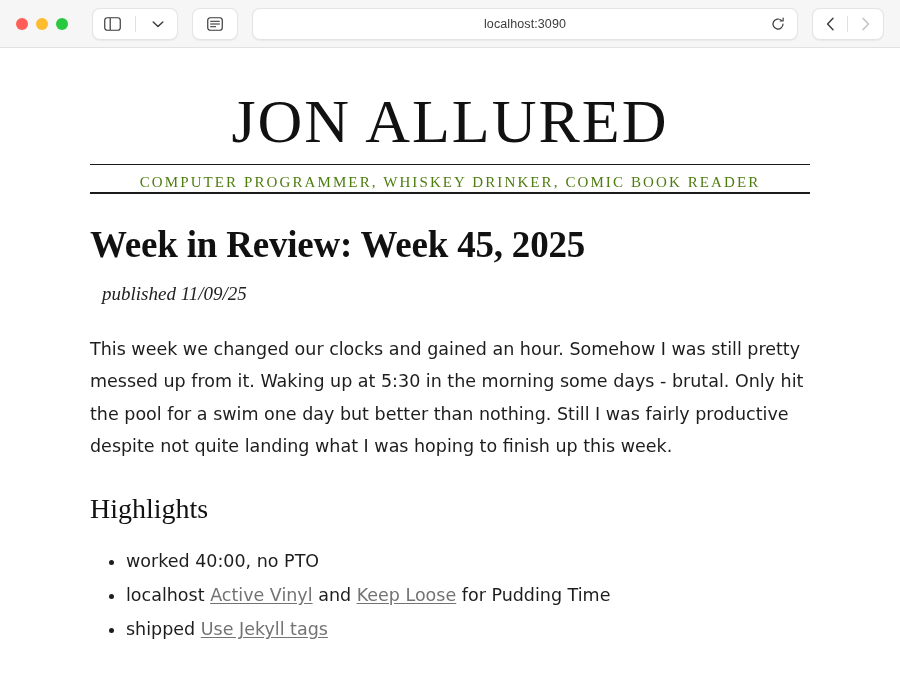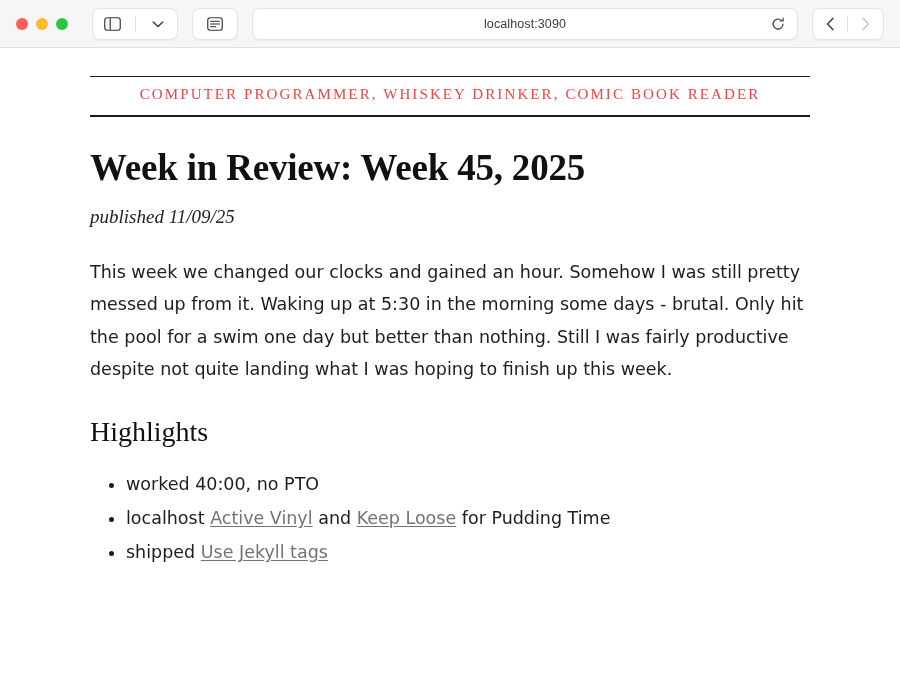--- a/index.html
+++ b/index.html
@@ -133,43 +133,43 @@
   }
   .rule-top {
     border-top: 1px solid #1b1b1b;
     margin: 0;
   }
   .tagline {
     font-family: "Liberation Serif", serif;
     font-size: 15px;
     letter-spacing: 2.1px;
     text-align: center;
-    color: #ef4444;
-    padding: 9px 0 12px;
+    color: #4d7c0f;
+    padding: 9px 0 1px;
   }
   .rule-bottom {
     border-top: 2px solid #1b1b1b;
     margin: 0 0 30px;
   }
 
   .post-title {
     font-family: "Liberation Serif", serif;
     font-weight: 700;
     font-size: 37px;
     line-height: 1.15;
     color: #111;
     margin: 0 0 16px;
     letter-spacing: -0.2px;
   }
   .published {
     font-family: "Liberation Serif", serif;
     font-style: italic;
     font-size: 19px;
     color: #222;
-    margin: 0 0 28px;
+    margin: 0 12px 28px;
   }
   .body-text {
     font-family: "DejaVu Sans", sans-serif;
     font-size: 17.5px;
     line-height: 1.86;
     color: #1d1d1d;
     margin: 0 0 30px;
   }
   .section-heading {
     font-family: "Liberation Serif", serif;
@@ -254,20 +254,21 @@
       <svg width="9" height="14" viewBox="0 0 9 14" fill="none">
         <path d="M2 1.2 L7.4 7 L2 12.8" stroke="#c0c0c0" stroke-width="1.4" stroke-linecap="round" stroke-linejoin="round"></path>
       </svg>
     </div>
   </div>
 </div>
 
 <div class="page">
   <div class="content">
 
+    <h1 class="site-title">JON ALLURED</h1>
     <div class="rule-top"></div>
     <div class="tagline">COMPUTER PROGRAMMER, WHISKEY DRINKER, COMIC BOOK READER</div>
     <div class="rule-bottom"></div>
 
     <h2 class="post-title">Week in Review: Week 45, 2025</h2>
     <div class="published">published 11/09/25</div>
     <p class="body-text">This week we changed our clocks and gained an hour. Somehow I was still pretty messed up from it. Waking up at 5:30 in the morning some days - brutal. Only hit the pool for a swim one day but better than nothing. Still I was fairly productive despite not quite landing what I was hoping to finish up this week.</p>
 
     <h3 class="section-heading">Highlights</h3>
 

